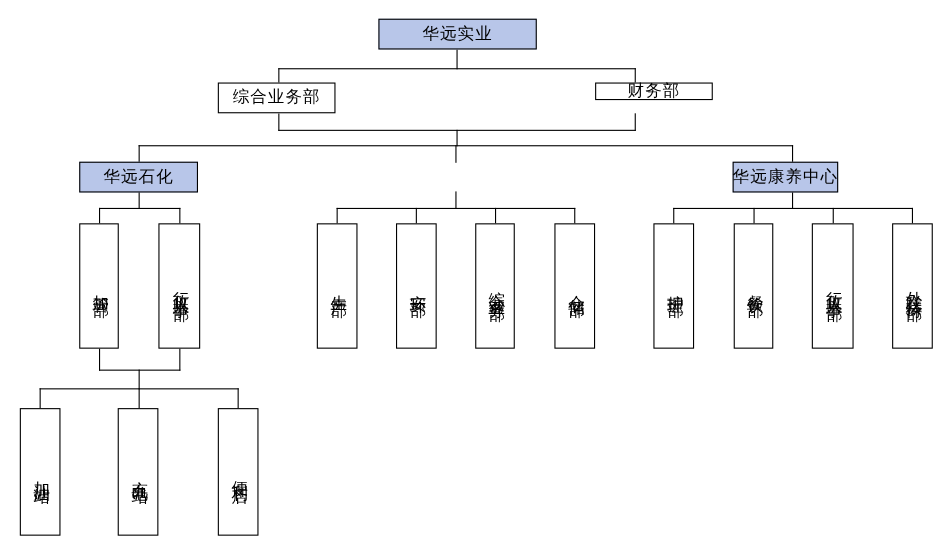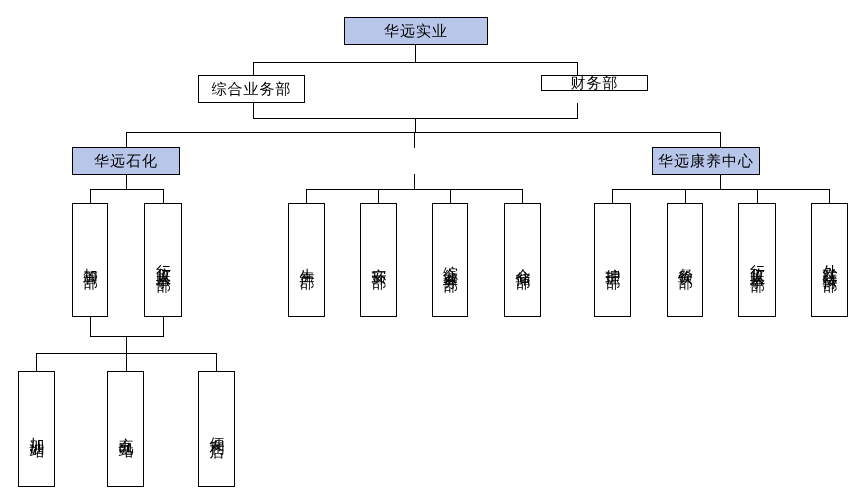--- a/index.html
+++ b/index.html
@@ -83,21 +83,21 @@
   <div class="v" style="left:685px;top:189px;height:15px"></div>
   <div class="v" style="left:757px;top:189px;height:15px"></div>
   <div class="v" style="left:829px;top:189px;height:15px"></div>
 
   <div class="node accent" style="left:344px;top:17px;width:144px;height:28px">华远实业</div>
 
   <div class="node" style="left:198px;top:75px;width:107px;height:28px">综合业务部</div>
   <div class="node" style="left:541px;top:75px;width:107px;height:16px">财务部</div>
 
   <div class="node accent" style="left:72px;top:147px;width:108px;height:28px">华远石化</div>
-  <div class="node accent" style="left:652px;top:147px;width:108px;height:28px">华远康养中心</div>
+  <div class="node accent" style="left:666px;top:147px;width:96px;height:28px">华远康养中心</div>
 
   <div class="node vnode" style="left:72px;top:203px;width:36px;height:114px">加管部</div>
   <div class="node vnode" style="left:144px;top:203px;width:38px;height:114px">行政人事部</div>
 
   <div class="node vnode" style="left:18px;top:371px;width:37px;height:116px">加油站</div>
   <div class="node vnode" style="left:107px;top:371px;width:37px;height:116px">充电站</div>
   <div class="node vnode" style="left:198px;top:371px;width:37px;height:116px">便利店</div>
 
   <div class="node vnode" style="left:288px;top:203px;width:37px;height:114px">生产部</div>
   <div class="node vnode" style="left:360px;top:203px;width:37px;height:114px">安环部</div>

